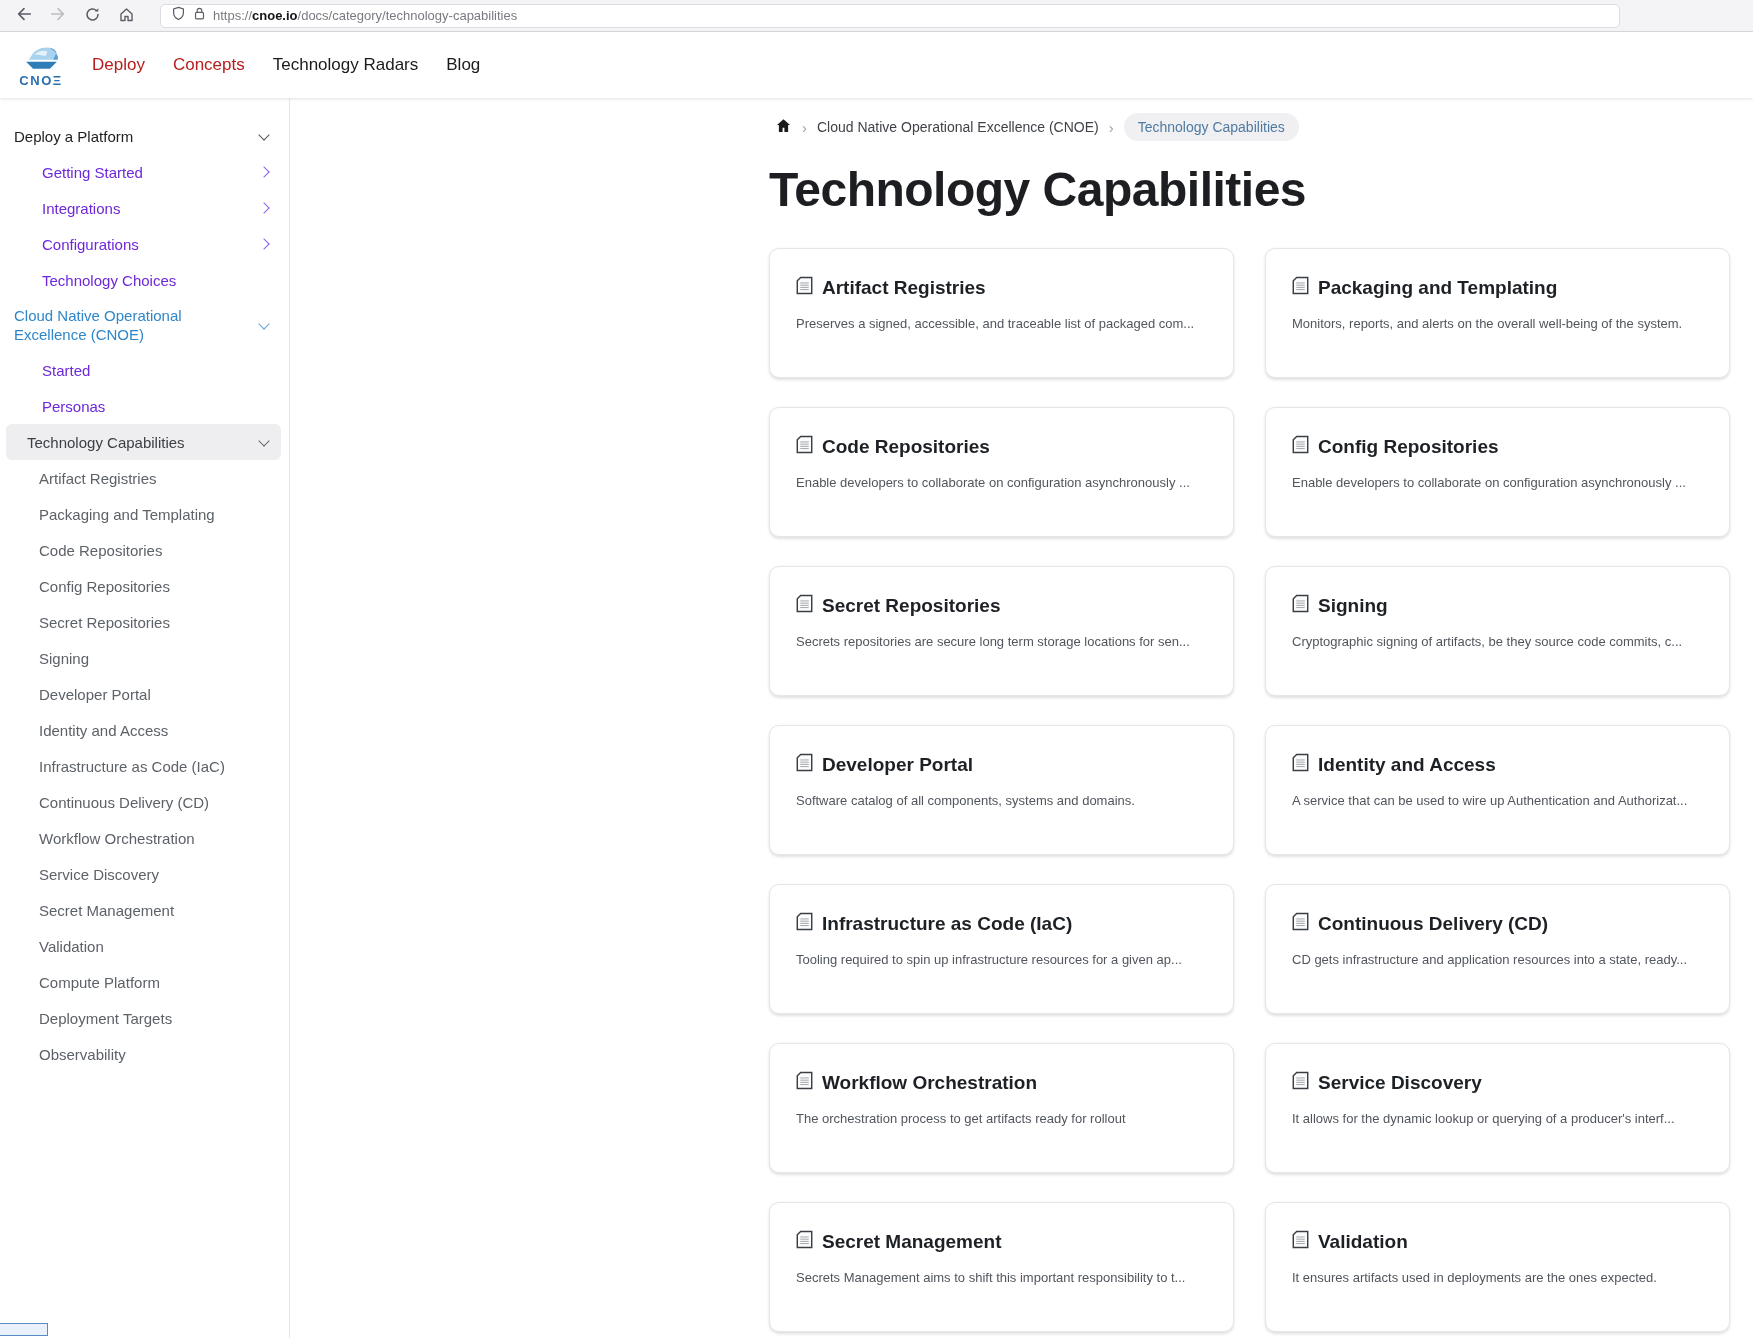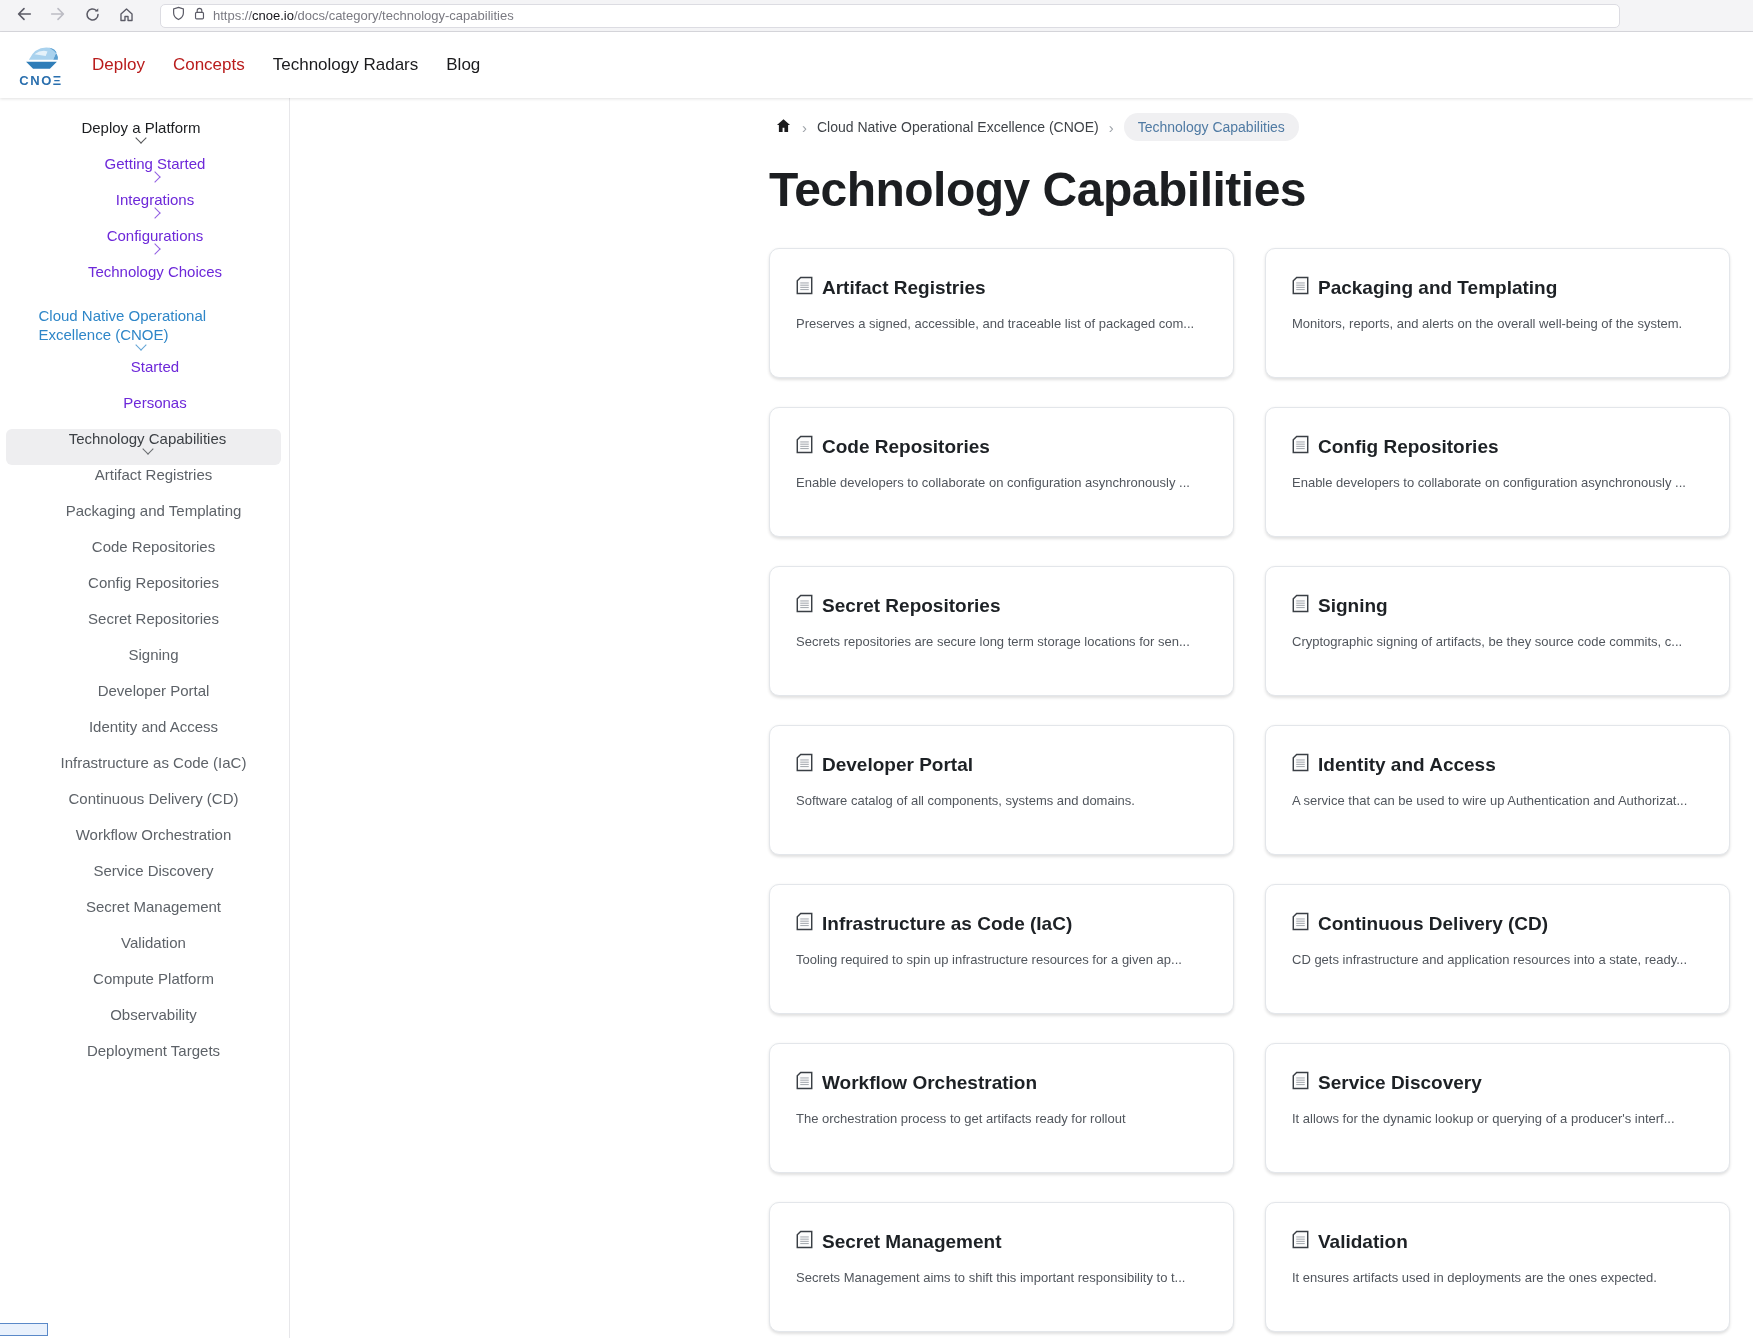--- a/index.html
+++ b/index.html
@@ -8,35 +8,35 @@
 
   
   .chrome { height:32px; background:#f4f4f6; border-bottom:1px solid #d9d9de;
     display:flex; align-items:center; padding:0 10px; gap:6px; }
   .chrome-btn { width:28px; height:26px; display:flex; align-items:center; justify-content:center;
     border-radius:4px; background:transparent; border:none; cursor:pointer; }
   .urlbar { flex:1; max-width:1460px; height:24px; margin-left:14px; background:#fff;
     border:1px solid #dcdce2; border-radius:5px; display:flex; align-items:center;
     padding:0 10px; gap:7px; }
   .url-text { font-size:13px; color:#7a7a82; white-space:nowrap; }
-  .url-text b { color:#15141a; font-weight:400; }
+  .url-text b { color:#15141a; font-weight:700; }
 
   
   .navbar { height:66px; background:#fff; display:flex; align-items:center;
     padding:0 18px; gap:28px; box-shadow:0 1px 3px rgba(0,0,0,0.12); position:relative; z-index:5; }
   .logo { display:flex; flex-direction:column; align-items:center; width:46px; cursor:pointer; }
   .logo-text { font-size:13px; font-weight:700; color:#2a6fae; letter-spacing:1.5px; margin-top:-2px; }
   .nav-link { font-size:17px; color:#1b1b1d; cursor:pointer; text-decoration:none; }
   .nav-link.accent { color:#b91c1c; }
 
   
   .page { display:flex; height:1240px; }
   .sidebar { width:290px; border-right:1px solid #e7e7ea; padding:20px 8px 0 0; flex-shrink:0; }
-  .si { min-height:36px; display:flex; align-items:center; 
-    cursor:pointer; border-radius:6px; padding-right:13px;flex-direction:column; }
+  .si { min-height:36px; display:flex; align-items:center; justify-content:space-between;
+    cursor:pointer; border-radius:6px; padding-right:13px; }
   .si-label { font-size:15px; line-height:19px; }
   .l1 { padding-left:14px; color:#1c1e21; }
   .l2 { padding-left:42px; color:#6d28d9; }
   .l3 { padding-left:39px; color:#5d6268; }
   .si.accent { color:#2e86c8; }
   .si.active { background:#eeeef0; color:#3c4045; margin-left:6px; padding-left:21px; }
   .chev { display:inline-block; width:8px; height:8px; border-style:solid;
     border-color:currentColor; border-width:0 1.7px 1.7px 0; opacity:0.75; flex-shrink:0; }
   .chev.down { transform:rotate(45deg); margin-top:-3px; }
   .chev.right { transform:rotate(-45deg); }
@@ -204,24 +204,24 @@
     <div class="si l3">
       <span class="si-label">Secret Management</span>
     </div>
     <div class="si l3">
       <span class="si-label">Validation</span>
     </div>
     <div class="si l3">
       <span class="si-label">Compute Platform</span>
     </div>
     <div class="si l3">
+      <span class="si-label">Deployment Targets</span>
+    </div>
+    <div class="si l3">
       <span class="si-label">Observability</span>
-    </div>
-    <div class="si l3">
-      <span class="si-label">Deployment Targets</span>
     </div>
   </aside>
 
   <main class="main">
     <nav class="breadcrumbs">
       <span class="bc-home">
         <span>
           <svg width="17" height="17" viewBox="0 0 24 24">
               <path d="M12 3 2.8 11.2h2.7V21h5.2v-6h2.6v6h5.2v-9.8h2.7z" fill="#1b1b1d"></path>
             </svg>

